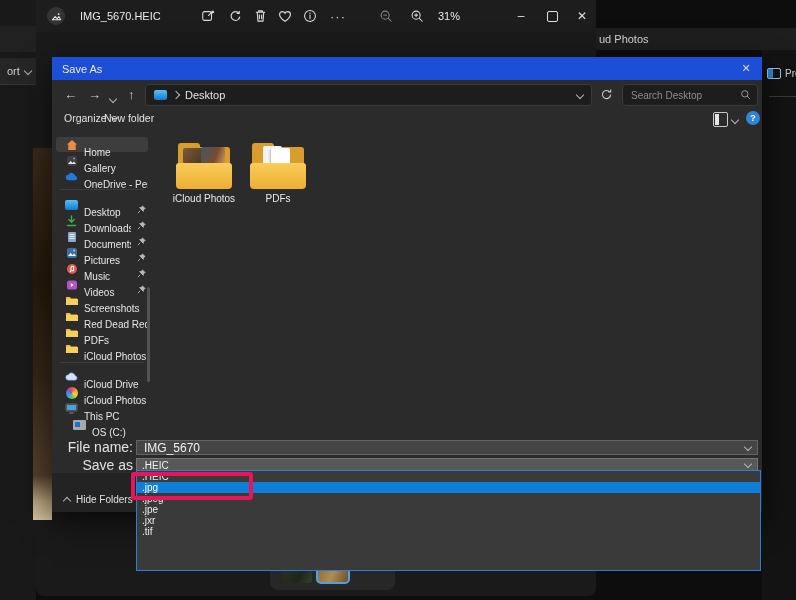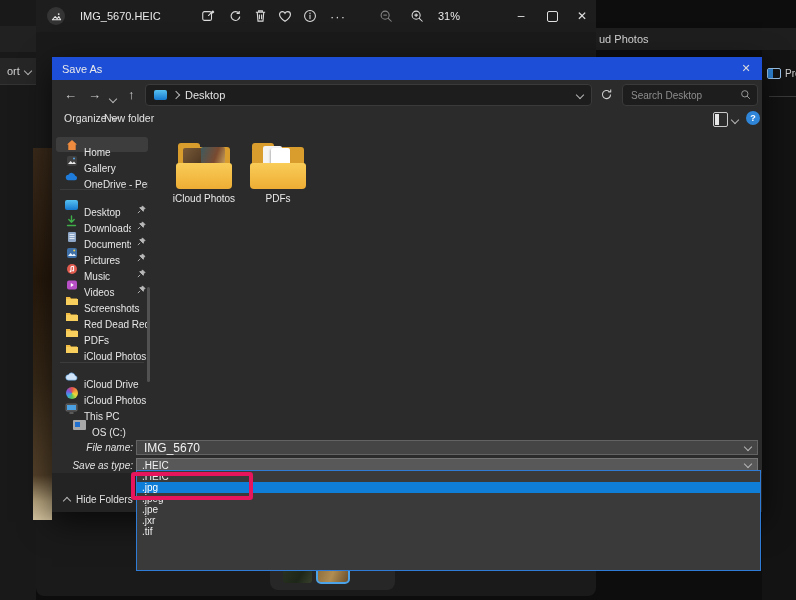--- a/index.html
+++ b/index.html
@@ -92,21 +92,21 @@
   .folder{position:relative;width:58px;height:46px;margin-top:2px;}
   .folder .back{position:absolute;left:3px;right:3px;top:4px;bottom:5px;background:#d99d2d;border-radius:3px;}
   .folder .back::before{content:"";position:absolute;left:0;top:-4px;width:22px;height:6px;background:#d99d2d;
                         border-radius:3px 3px 0 0;}
   .folder .front{position:absolute;left:1px;right:1px;bottom:0;height:26px;
                  background:linear-gradient(180deg,#f9cd58,#eead34);border-radius:3px 3px 4px 4px;}
   .fc{position:absolute;border-radius:2px;}
   .lbl{font-size:10px;color:#eaeaea;margin-top:4px;white-space:nowrap;}
 
   
-  .flabel{position:absolute;width:81px;text-align:right;font-size:10px;color:#e2e2e2;line-height:15px;font-style:italic;}
+  .flabel{position:absolute;width:81px;text-align:right;font-size:14px;color:#e2e2e2;line-height:15px;}
   .combo{position:absolute;left:84px;width:622px;box-sizing:border-box;display:flex;align-items:center;
          padding:0 18px 0 5px;font-size:10px;color:#f2f2f2;}
   .combo .cchev{position:absolute;right:6px;top:50%;margin-top:-4px;}
   .combo-name{top:383px;height:15px;background:#454545;border:1px solid #636363;}
   .combo-name input{flex:1;background:transparent;border:0;outline:0;color:#f2f2f2;font-size:12px;
                     font-family:"Liberation Sans",sans-serif;}
   .combo-type{top:401px;height:14px;background:#585858;border:1px solid #747474;}
   .d-footer{position:absolute;left:0;right:0;top:416px;height:39px;background:#232323;}
   .hidefold{position:absolute;left:12px;top:437px;display:flex;align-items:center;gap:6px;font-size:10px;color:#e0e0e0;}
   .chev.up{transform:rotate(-135deg);margin-top:3px;}

